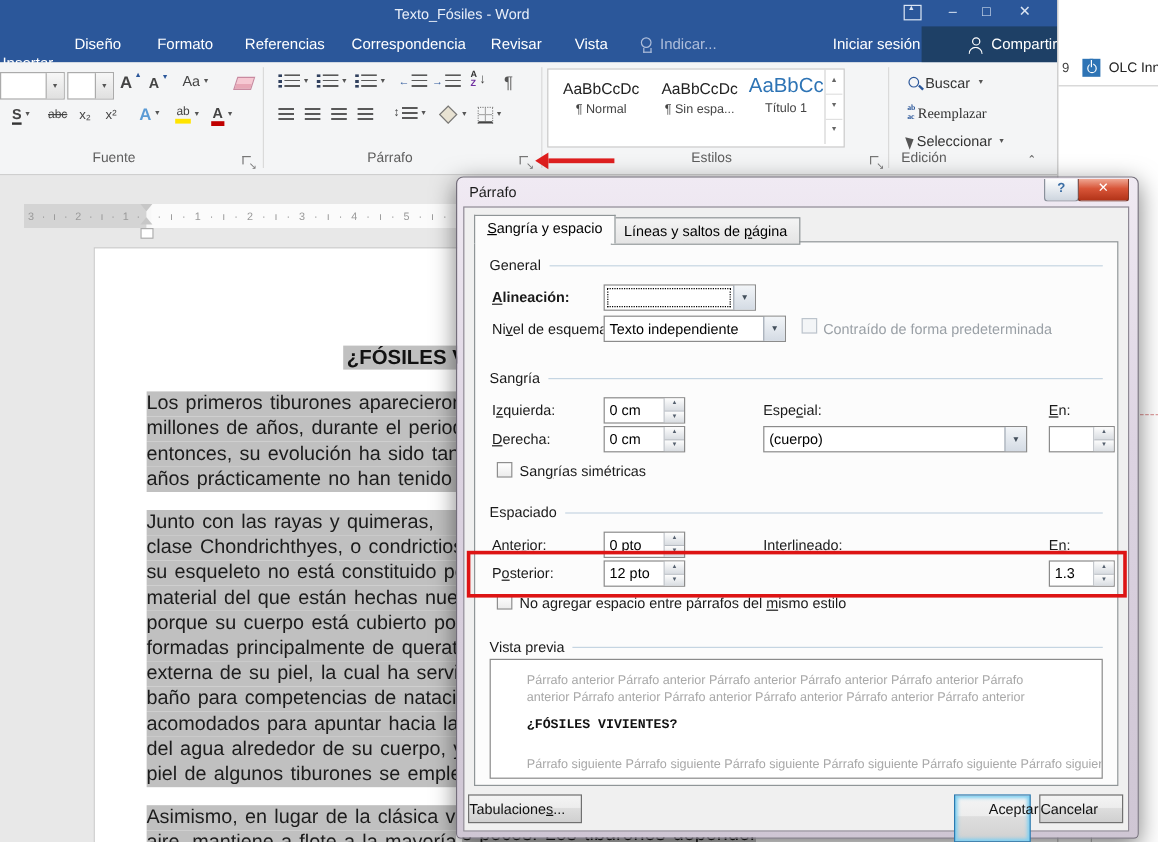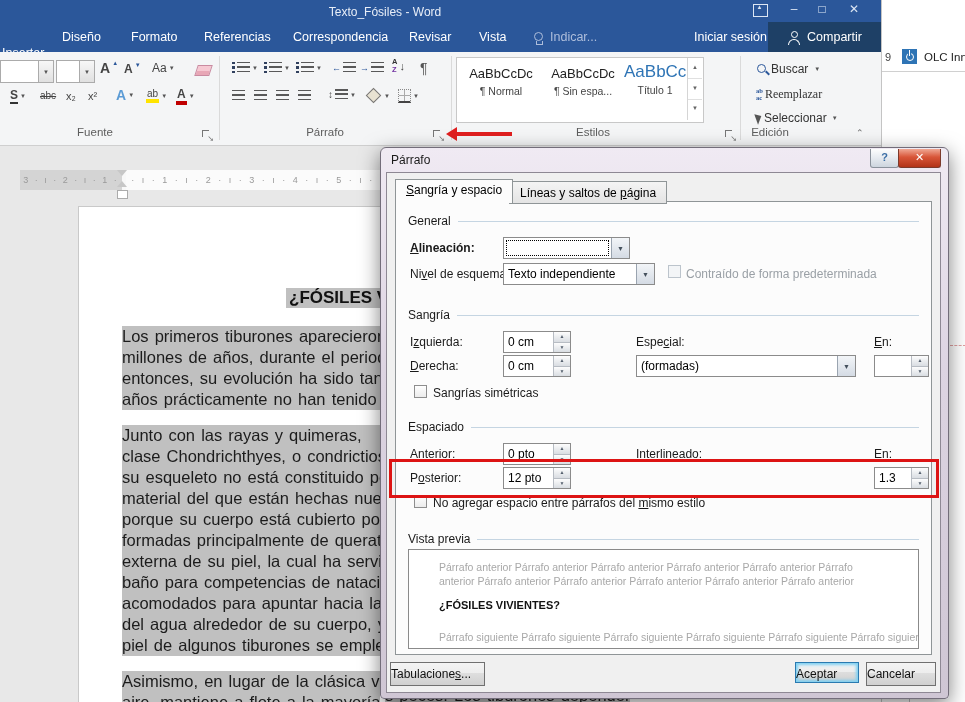--- a/index.html
+++ b/index.html
@@ -101,21 +101,21 @@
     <span class="abs rtab" style="left:2px;top:30px;margin-top:16px;">Insertar</span>
     <span class="abs rtab" style="left:62px;top:30px;">Diseño</span>
     <span class="abs rtab" style="left:131px;top:30px;">Formato</span>
     <span class="abs rtab" style="left:204px;top:30px;">Referencias</span>
     <span class="abs rtab" style="left:293px;top:30px;">Correspondencia</span>
     <span class="abs rtab" style="left:409px;top:30px;">Revisar</span>
     <span class="abs rtab" style="left:479px;top:30px;">Vista</span>
     <span class="abs bulb" style="left:533px;top:31px;"></span>
     <span class="abs rtab rtab-dim" style="left:550px;top:30px;">Indicar...</span>
     <span class="abs rtab" style="left:694px;top:30px;">Iniciar sesión</span>
-    <div class="abs share-box" style="left:768px;top:22px;width:113px;height:30px;">
+    <div class="abs share-box" style="left:768px;top:22px;width:113px;height:30px;justify-content:flex-end;">
       <span class="person"></span>
       <span style="font-size:12.5px;">Compartir</span>
     </div>
   </div>
 
   <div class="abs ribbon"></div>
   <div class="abs gsep" style="left:219px;"></div>
   <div class="abs gsep" style="left:451px;"></div>
   <div class="abs gsep" style="left:740px;"></div>
 
@@ -352,21 +352,21 @@
         <span class="abs dlbl" style="left:14px;top:157px;"><u>D</u>erecha:</span>
         <div class="abs spin" style="left:107px;top:153px;width:68px;">
             <span class="val">0 cm</span>
             <span class="btns">
               <div>▲</div>
               <div>▼</div>
             </span>
           </div>
         <span class="abs dlbl" style="left:240px;top:133px;">Espe<u>c</u>ial:</span>
         <div class="abs wcombo" style="left:240px;top:153px;width:220px;">
-            <span class="val">(formadas)</span>
+            <span class="val">(cuerpo)</span>
             <span class="arr">▼</span>
           </div>
         <span class="abs dlbl" style="left:478px;top:133px;"><u>E</u>n:</span>
         <div class="abs spin" style="left:478px;top:153px;width:55px;">
             <span class="val"></span>
             <span class="btns">
               <div>▲</div>
               <div>▼</div>
             </span>
           </div>
@@ -404,26 +404,26 @@
           </div>
         <span class="abs chk" style="left:18px;top:293px;"></span>
         <span class="abs dlbl" style="left:37px;top:294px;">No agregar espacio entre párrafos del <u>m</u>ismo estilo</span>
 
         <div class="abs ghead" style="left:12px;top:330px;width:511px;">
             <span>Vista previa</span>
             <span class="ln"></span>
           </div>
         <div class="abs prevbox" style="left:12px;top:347px;width:511px;height:100px;padding:10px 30px 0;">
           <div class="prevtxt">Párrafo anterior Párrafo anterior Párrafo anterior Párrafo anterior Párrafo anterior Párrafo anterior Párrafo anterior Párrafo anterior Párrafo anterior Párrafo anterior Párrafo anterior</div>
-          <div style="font-size:11px;font-weight:bold;color:#111;margin-top:11px;">¿FÓSILES VIVIENTES?</div>
+          <div style="font-size:11px;font-weight:bold;color:#111;margin-top:11px;font-family:Liberation Mono, monospace;">¿FÓSILES VIVIENTES?</div>
           <div class="prevtxt" style="margin-top:19px;white-space:nowrap;">Párrafo siguiente Párrafo siguiente Párrafo siguiente Párrafo siguiente Párrafo siguiente Párrafo siguiente</div>
         </div>
       </div>
 
       <div class="abs w7btn" style="left:3px;top:489px;width:95px;height:24px;line-height:22px;">Tabulacione<u>s</u>...</div>
-      <div class="abs w7btn def" style="left:408px;top:489px;width:64px;height:21px;line-height:22px;">Aceptar</div>
+      <div class="abs w7btn def" style="left:408px;top:489px;width:64px;height:40px;line-height:22px;padding-left:28px;">Aceptar</div>
       <div class="abs w7btn" style="left:479px;top:489px;width:70px;height:24px;line-height:22px;">Cancelar</div>
     </div>
 
     <div class="abs redbox" style="left:8px;top:311px;width:544px;height:33px;"></div>
   </div>
 
 </div>
 
 </body></html>

